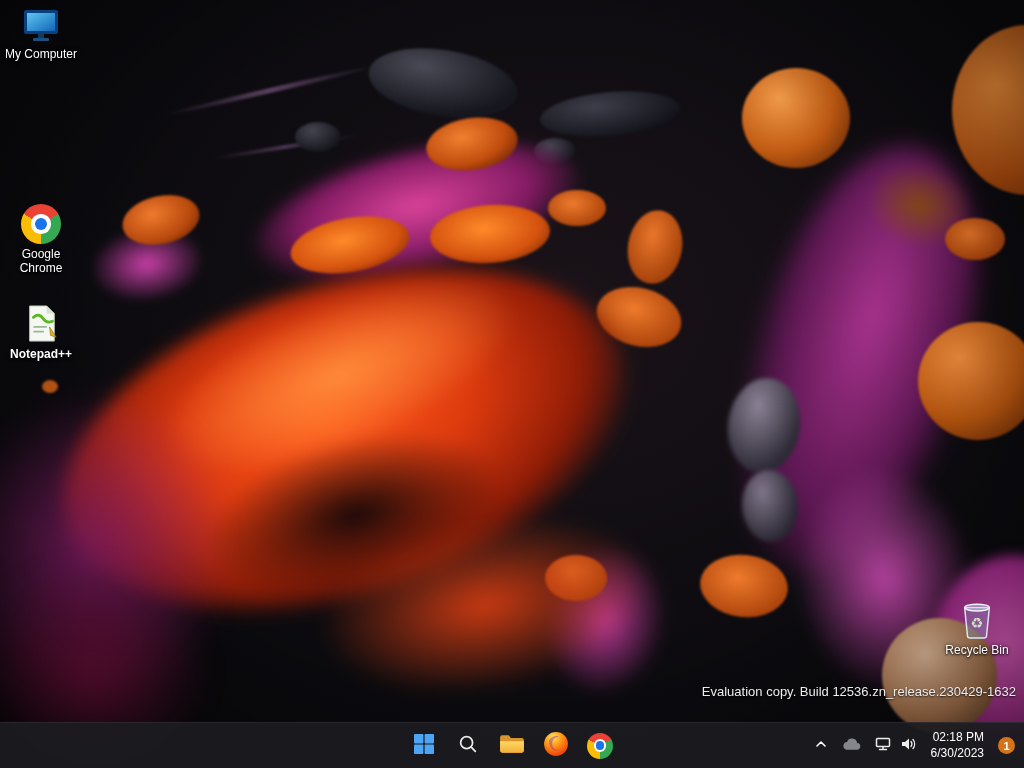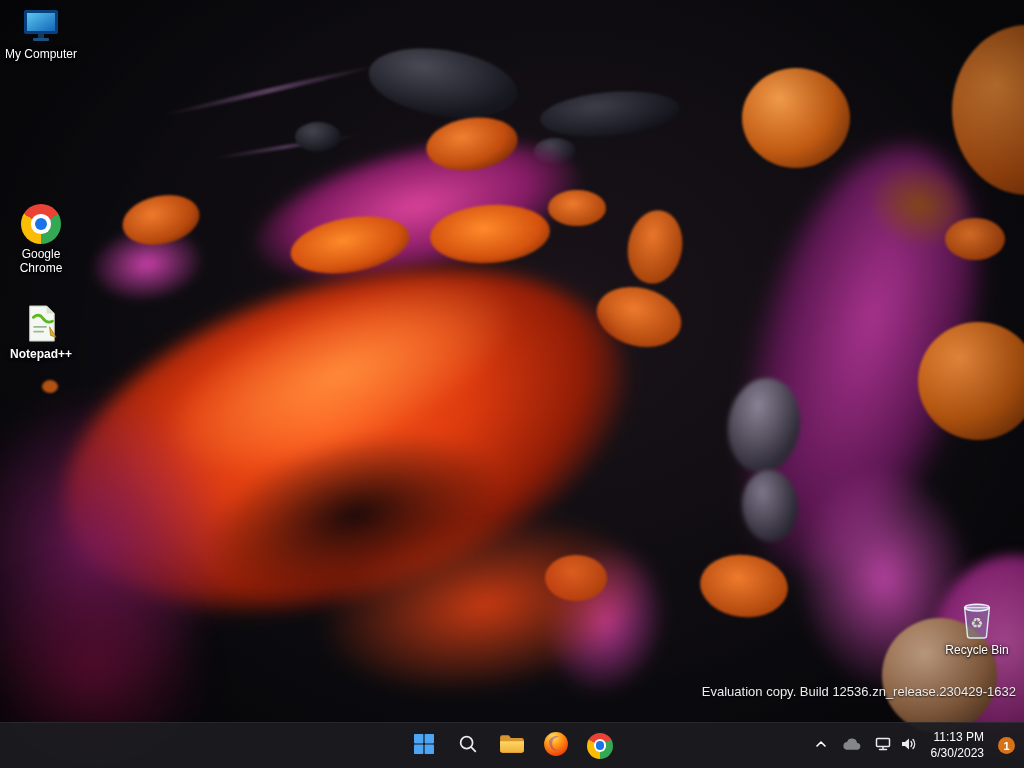--- a/index.html
+++ b/index.html
@@ -244,21 +244,21 @@
         </span>
         <span>
           <svg width="18" height="18" viewBox="0 0 18 18">
             <path d="M3 7 h3 l4 -3.5 v11 L6 11 H3 z" fill="#ececec"></path>
             <path d="M12 6.5 a4 4 0 0 1 0 5 M14 4.5 a7 7 0 0 1 0 9" stroke="#ececec" stroke-width="1.3" fill="none" stroke-linecap="round"></path>
           </svg>
         </span>
       </button>
 
       <button class="tray-clock">
-        <div>11:13 PM</div>
+        <div>02:18 PM</div>
         <div>6/30/2023</div>
       </button>
 
       <button class="tray-btn">
         <span class="badge">1</span>
       </button>
     </div>
   </div>
 
 </div>

